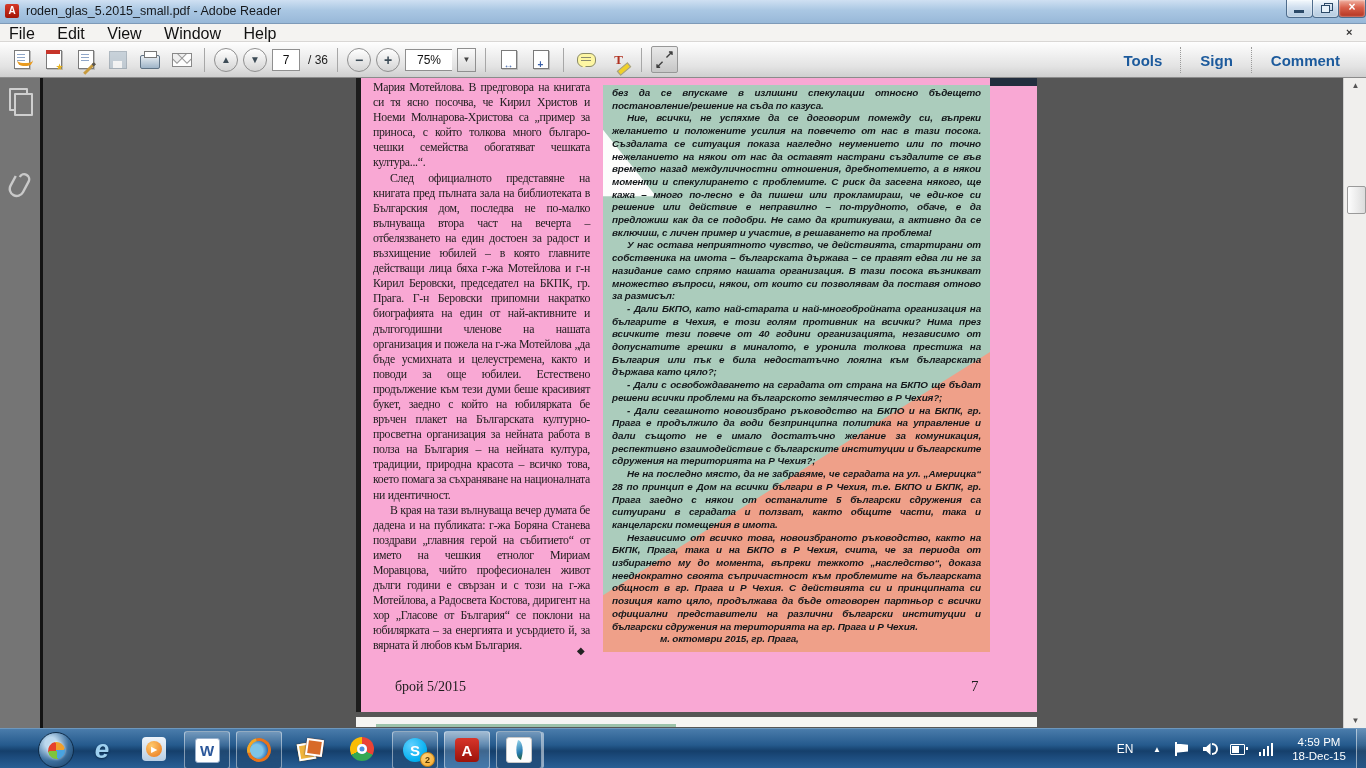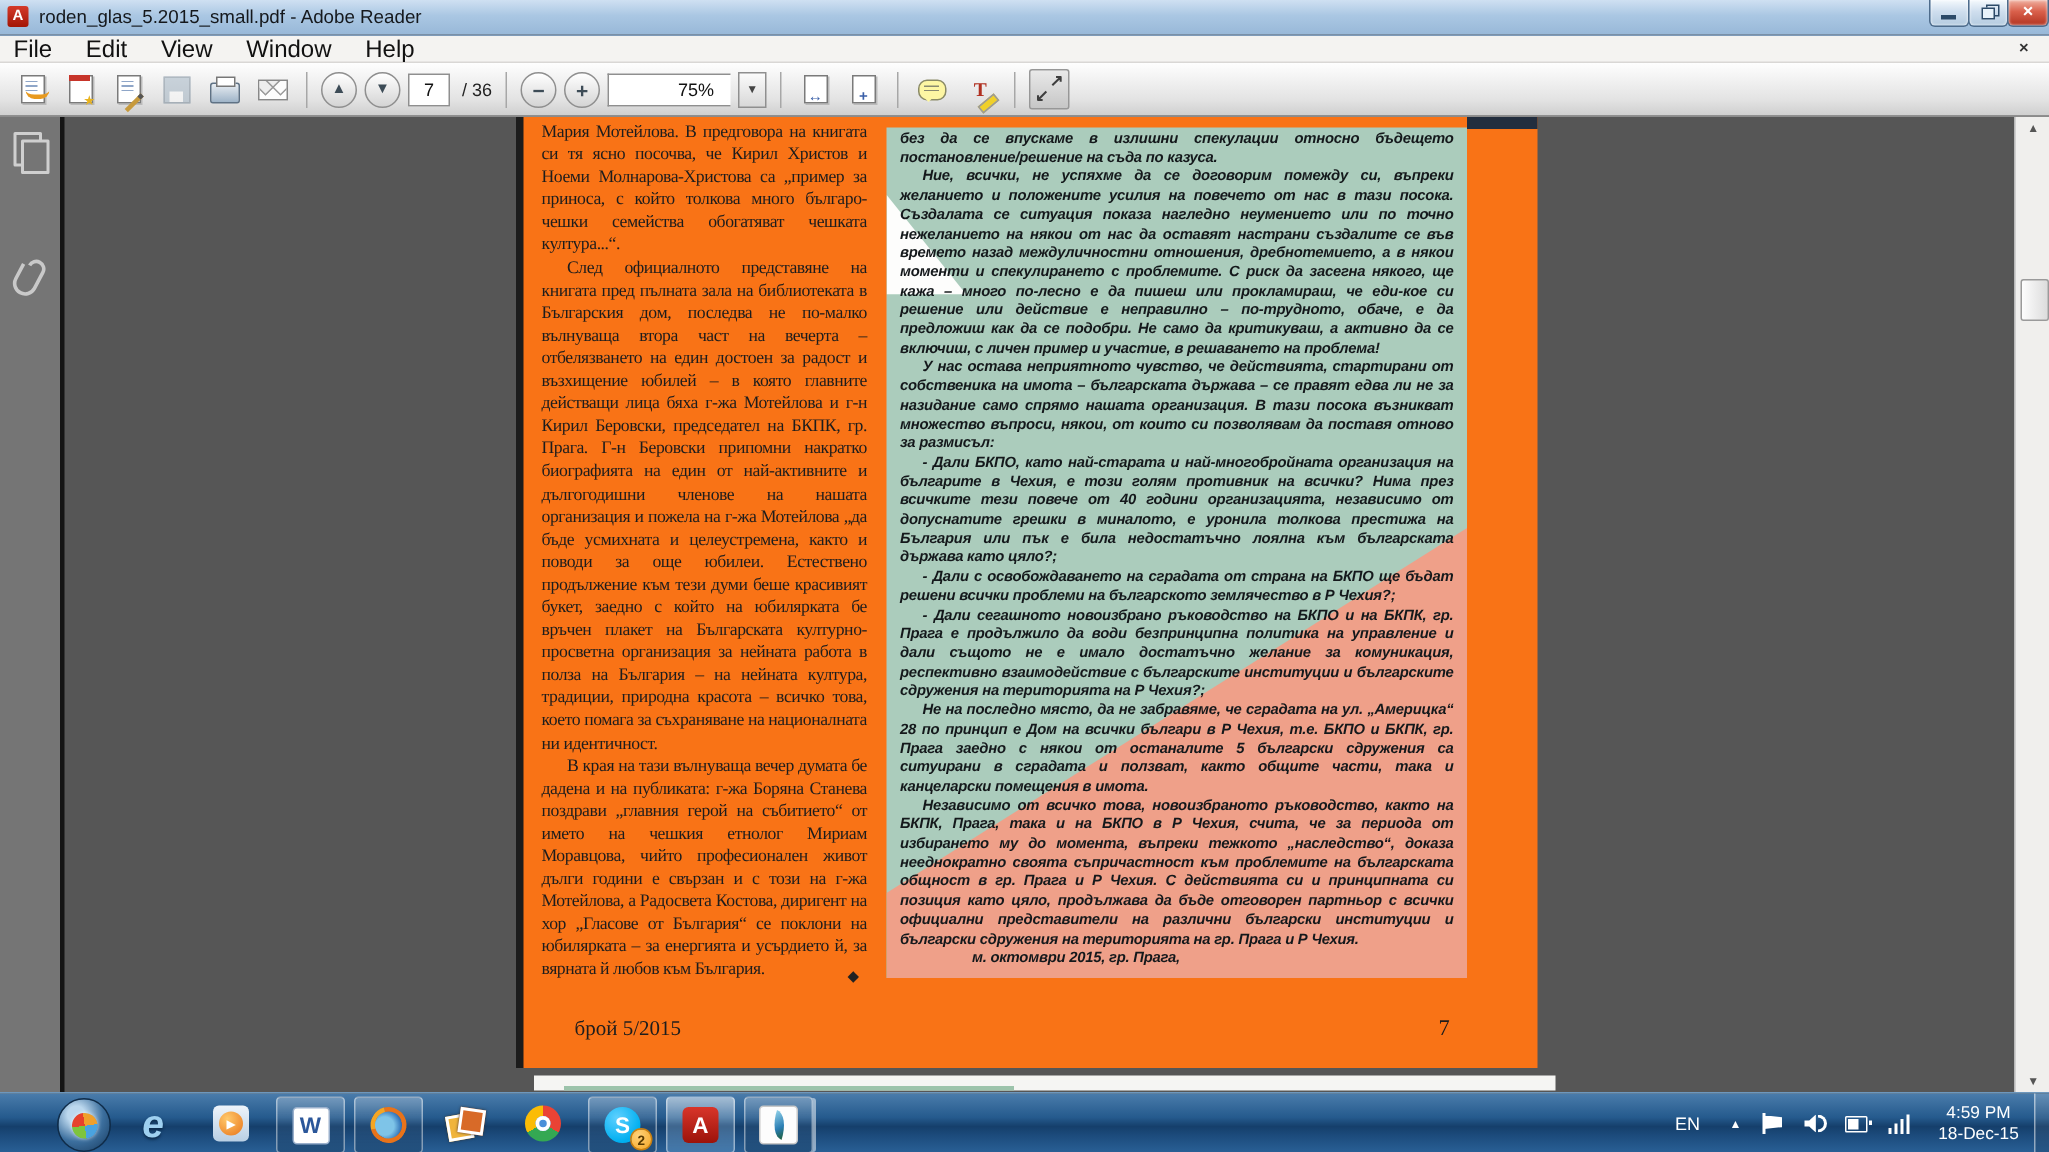--- a/index.html
+++ b/index.html
@@ -49,21 +49,21 @@
   .envelope{width:18px;height:12px;background:#fdfdfd;border:1px solid #888;position:relative;overflow:hidden;}
   .envelope::before{content:"";position:absolute;left:-3px;top:-7px;width:12px;height:12px;transform:rotate(45deg);border:1px solid #999;background:#eee;}
   .envelope::after{content:"";position:absolute;right:-3px;top:-7px;width:12px;height:12px;transform:rotate(-45deg);border:1px solid #999;}
   .circ{width:22px;height:22px;border-radius:50%;background:linear-gradient(#ffffff,#d4d4d4);
     border:1px solid #8f8f8f;display:flex;align-items:center;justify-content:center;
     font-size:10px;color:#3d4c57;font-weight:bold;}
   .circ.big{font-size:14px;}
   .whitebox{height:20px;background:#fff;border:1px solid #8f8f8f;font-size:12px;color:#111;
     display:flex;align-items:center;justify-content:center;}
   #page-box{width:26px;}
-  #zoom-box{width:46px;border-right:none;padding-left:35px;}
+  #zoom-box{width:46px;border-right:none;}
   #zoom-caret{width:17px;height:22px;background:linear-gradient(#fbfbfb,#d8d8d8);border:1px solid #8f8f8f;
     font-size:8px;color:#444;display:flex;align-items:center;justify-content:center;}
   .slash-total{font-size:12px;color:#222;margin-left:3px;}
   .fit-glyph{position:absolute;left:0;right:0;bottom:-2px;text-align:center;font-size:10px;color:#3a5fa8;font-weight:bold;}
   .note-bubble{width:17px;height:12px;background:#fdf6a3;border:1px solid #8a8a66;border-radius:6px;position:relative;}
   .note-bubble::after{content:"";position:absolute;left:3px;bottom:-5px;border:3px solid transparent;border-top-color:#fdf6a3;}
   .note-bubble .nl{position:absolute;left:3px;top:3px;width:10px;height:5px;
     background:repeating-linear-gradient(180deg,#8a8a70 0 1px,transparent 1px 3px);}
   .hl-t{font-family:"Liberation Serif",serif;font-weight:bold;color:#b03020;font-size:13px;}
   .hl-marker{position:absolute;right:1px;bottom:2px;width:12px;height:4px;background:#f0d02a;border:1px solid #9a9a9a;transform:rotate(-40deg);}
@@ -74,21 +74,21 @@
   .tsc-sep{width:1px;height:26px;border-left:1px dotted #9a9a9a;}
 
   
   #docarea{left:0;top:78px;width:1366px;height:650px;background:#565656;}
   #sidepanel{left:0;top:0;width:40px;height:650px;background:#757575;}
   #panel-divider{left:40px;top:0;width:3px;height:650px;background:#141414;}
   .sp-page{width:15px;height:19px;border:2px solid #cfcfcf;background:#757575;border-radius:1px;}
   .sp-page.back{position:absolute;left:9px;top:10px;}
   .sp-page.front{position:absolute;left:14px;top:15px;}
 
-  #pdf-page{left:344px;top:0;width:681px;height:634px;background:#f97316;}
+  #pdf-page{left:356px;top:0;width:681px;height:634px;background:#f9a8d4;}
   #page-edge{left:0;top:0;width:5px;height:634px;background:#1c1c1c;}
   #photo-remnant{left:634px;top:0;width:47px;height:8px;background:#232e3e;}
 
   #leftcol{left:17px;top:2px;width:217px;font-family:"Liberation Serif",serif;
     font-size:11.8px;line-height:15.1px;letter-spacing:-0.3px;color:#1d1d1d;text-align:justify;}
   #leftcol p{margin:0;text-indent:17px;}
   #leftcol p.noindent{text-indent:0;}
   #diamond{left:221px;top:567px;font-size:10px;color:#222;}
 
   #greenblock{left:247px;top:7px;width:387px;height:567px;background:#abccbc;}
@@ -284,20 +284,27 @@
     </div>
 
     <div class="tb-sep"></div>
 
     <div id="fullscreen-btn">
       <span style="right:3px;top:2px;">↗</span>
       <span style="left:3px;bottom:2px;">↙</span>
     </div>
   </div>
 
+  <div id="tsc">
+    <span class="tsc-item">Tools</span>
+    <span class="tsc-sep"></span>
+    <span class="tsc-item">Sign</span>
+    <span class="tsc-sep"></span>
+    <span class="tsc-item">Comment</span>
+  </div>
 
   <div id="docarea" class="abs">
     <div id="sidepanel" class="abs">
       <div class="abs" style="left:0;top:0;width:40px;height:50px;">
         <span class="sp-page back"></span>
         <span class="sp-page front"></span>
       </div>
       <div class="abs" style="left:8px;top:92px;">
         <svg width="24" height="30" viewBox="0 0 24 30">
           <path d="M8 8 a5 5 0 0 1 10 0 v12 a7 7 0 0 1 -14 0 V9" fill="none" stroke="#c9c9c9" stroke-width="2.4" transform="rotate(28 12 15)"></path>

